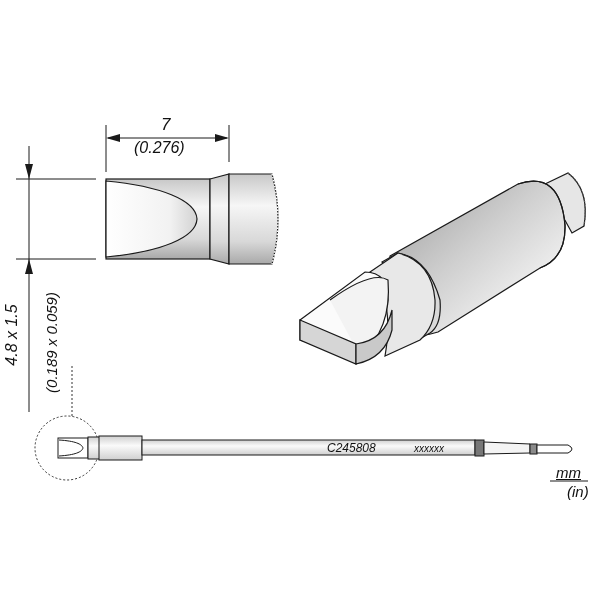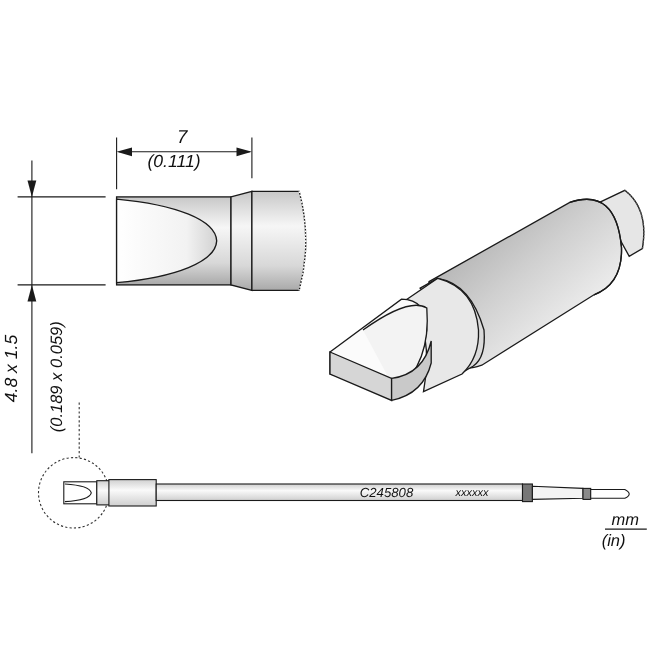--- a/index.html
+++ b/index.html
@@ -100,22 +100,22 @@
     <rect x="475" y="440" width="9" height="16" fill="#777"></rect>
     <polygon points="484,442 530,444 530,453 484,454" fill="#f4f4f4"></polygon>
     <rect x="530" y="444" width="7" height="10" fill="#8a8a8a"></rect>
     <path d="M537,445 L568,445 Q576,449 568,453 L537,453 Z" fill="#ffffff"></path>
   </g>
 
   <line x1="550" y1="481" x2="588" y2="481" stroke="#1a1a1a" stroke-width="1"></line>
 </svg>
 
 <div class="lbl ital" style="left:161px; top:115px; font-size:17px;">7</div>
-<div class="lbl ital" style="left:134px; top:139px; font-size:16px;">(0.111)</div>
+<div class="lbl ital" style="left:134px; top:139px; font-size:16px;">(0.276)</div>
 
 <div class="lbl ital" style="left:-19px; top:326px; font-size:16px; transform: rotate(-90deg); transform-origin: center;">4.8 x 1.5</div>
 <div class="lbl ital" style="left:-19px; top:334px; font-size:15px; transform: rotate(-90deg) translate(0, 20px); transform-origin: center;">(0.189 x 0.059)</div>
 
 <div class="lbl" style="left:327px; top:441px; font-size:12px;">C245808</div>
 <div class="lbl" style="left:414px; top:443px; font-size:10px;">xxxxxx</div>
 
-<div class="lbl ital" style="left:556px; top:464px; font-size:15px;">mm</div>
-<div class="lbl ital" style="left:547px; top:483px; font-size:15px;">(in)</div>
+<div class="lbl ital" style="left:556px; top:464px; font-size:15px;text-decoration:underline;">mm</div>
+<div class="lbl ital" style="left:567px; top:483px; font-size:15px;">(in)</div>
 
 </body></html>

